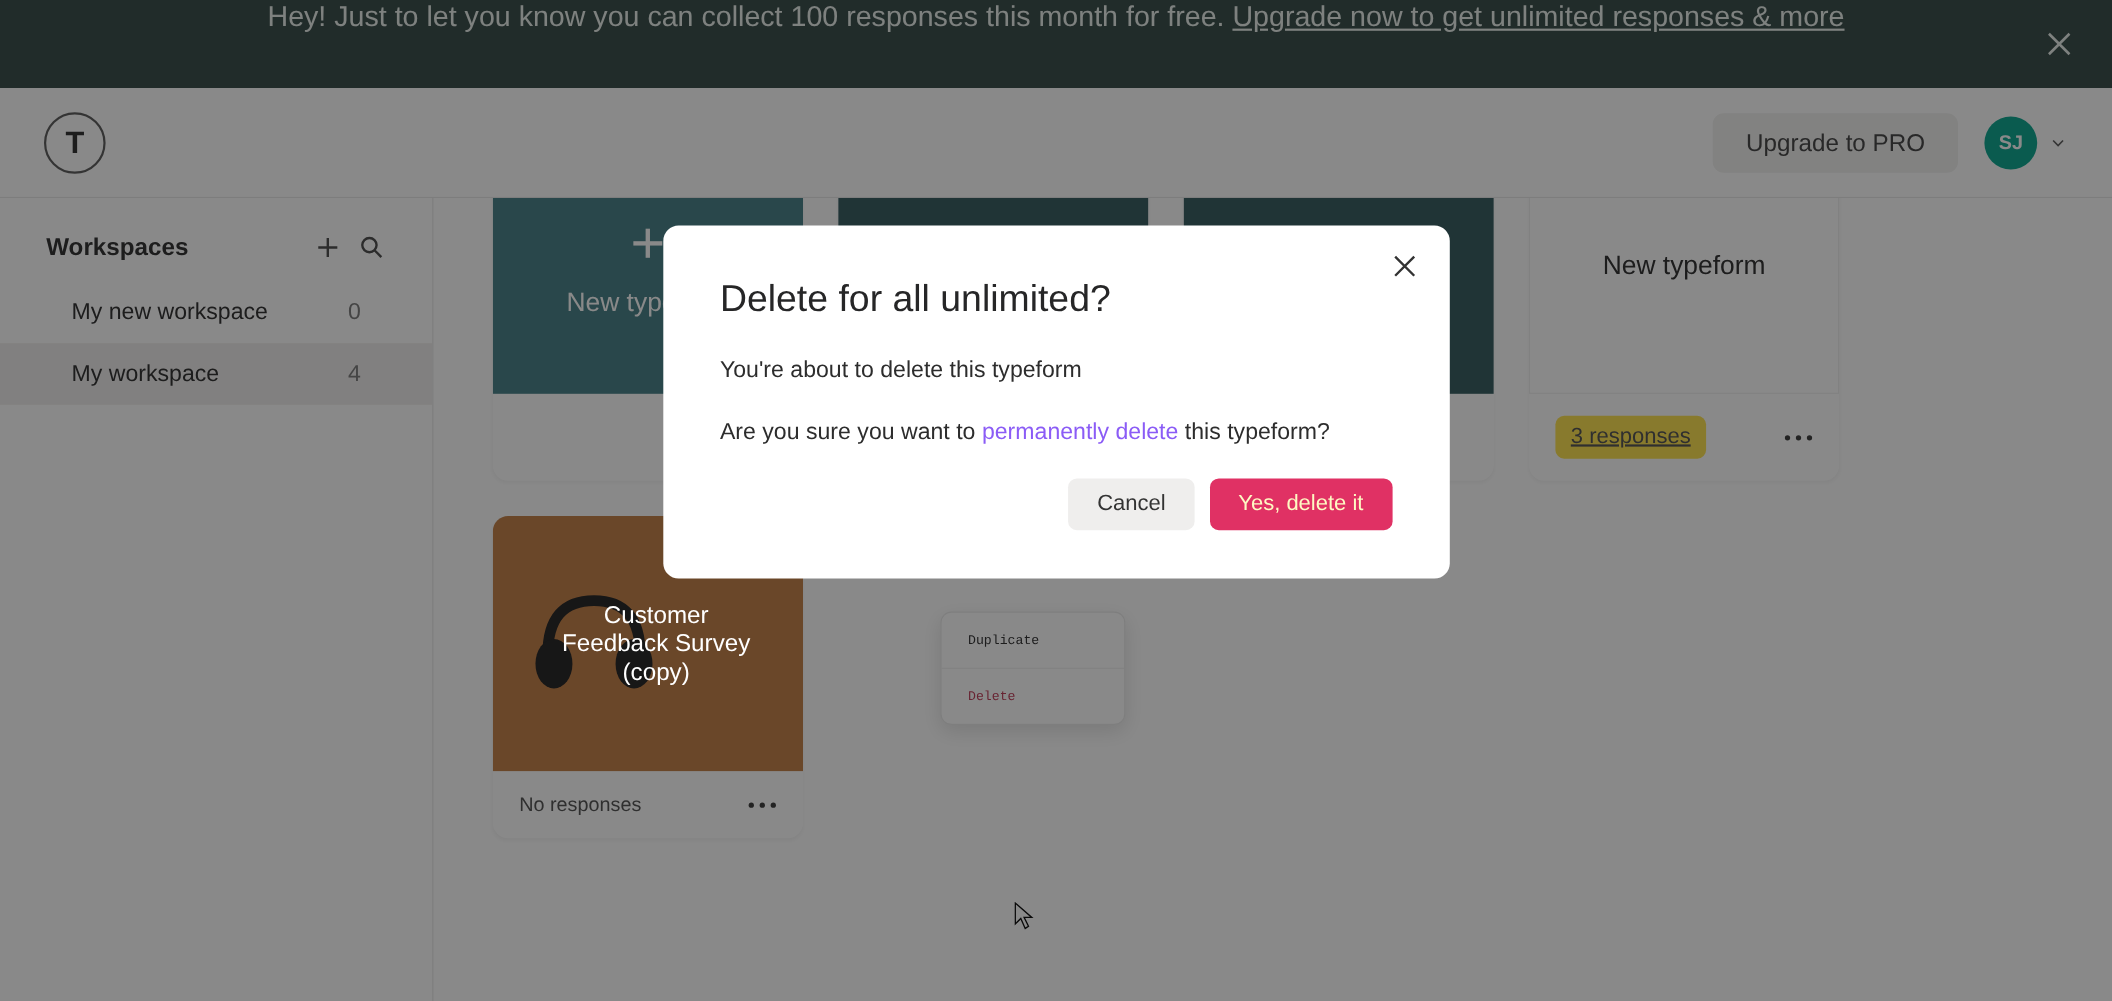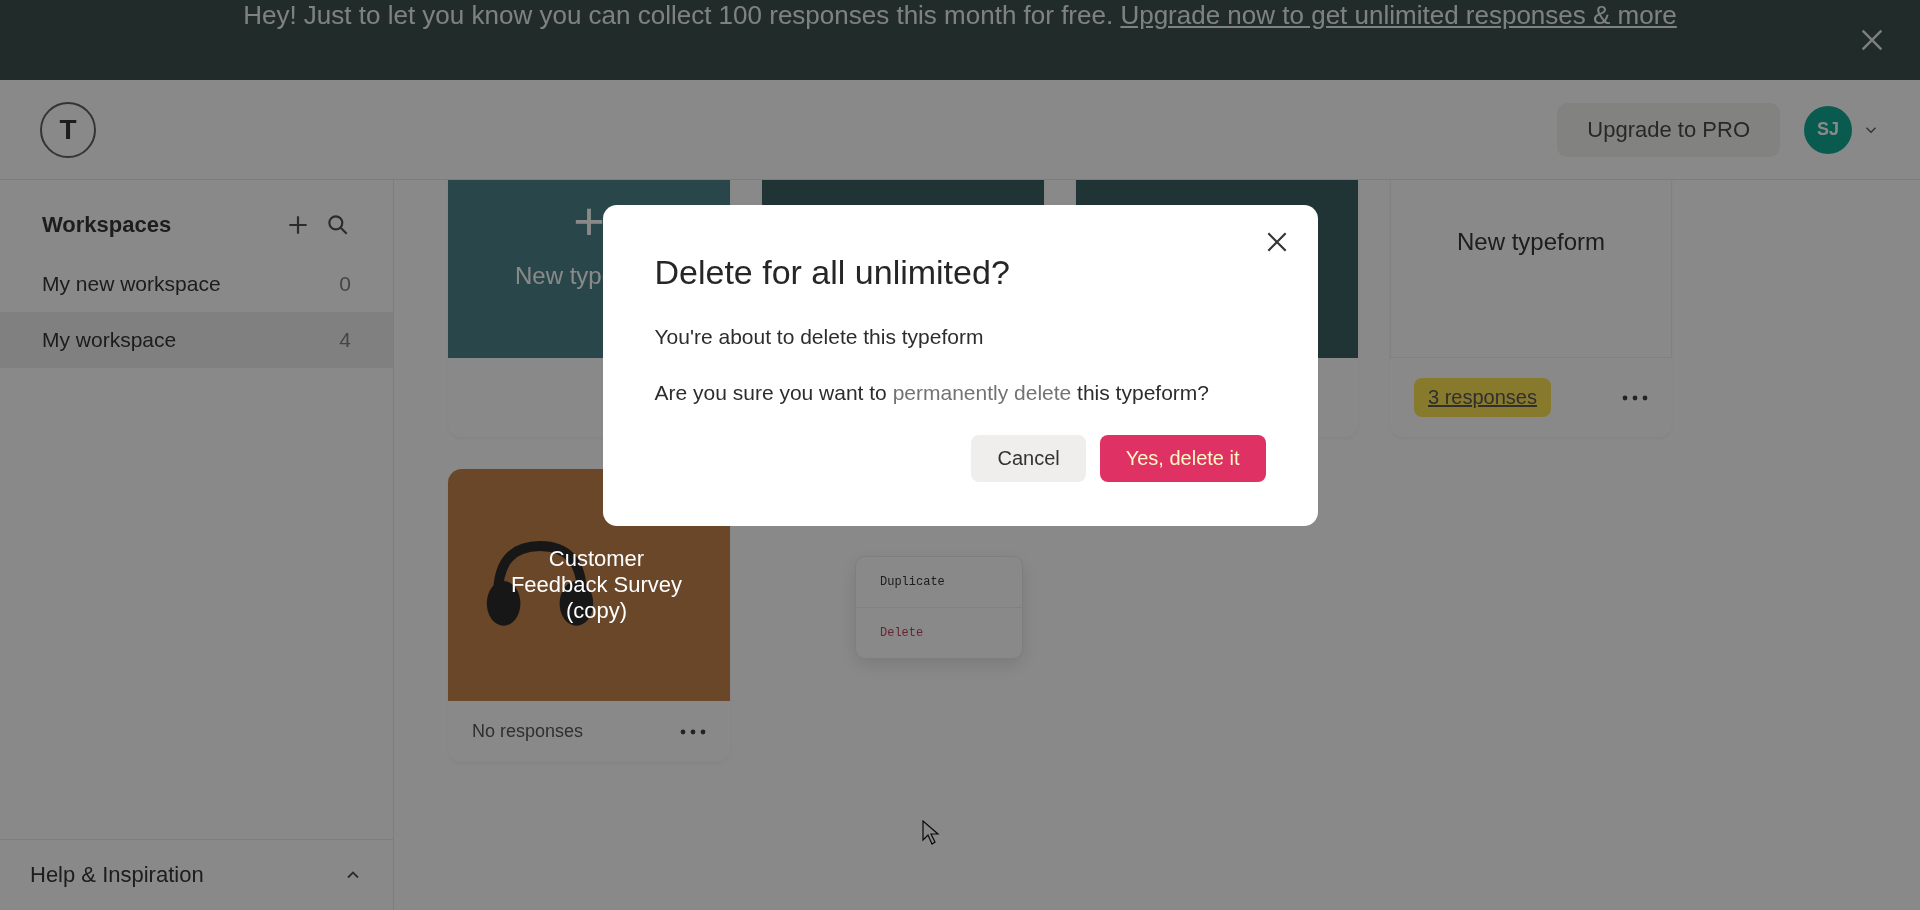--- a/index.html
+++ b/index.html
@@ -17,21 +17,21 @@
 .upgrade-btn { background: #f0f0ef; border-radius: 10px; padding: 14px 30px; font-size: 22px; font-weight: 500; color: #3c3c3c; margin-right: 24px; cursor: pointer; }
 .avatar { width: 48px; height: 48px; border-radius: 50%; background: #00a28a; color: #fff; display: flex; align-items: center; justify-content: center; font-size: 18px; font-weight: 600; }
 .avatar-caret { width: 18px; height: 18px; margin-left: 10px; cursor: pointer; }
 
 
 .content { display: flex; height: calc(910px - 80px - 100px); position: relative; }
 .sidebar { width: 394px; border-right: 1px solid #e6e6e6; display: flex; flex-direction: column; position: relative; }
 .ws-header { display: flex; align-items: center; padding: 32px 42px 18px 42px; }
 .ws-title { font-size: 22px; font-weight: 600; flex: 1; }
 .ws-add, .ws-search { width: 26px; height: 26px; margin-left: 14px; cursor: pointer; color: #444; }
-.ws-item { display: flex; align-items: center; padding: 16px 42px; font-size: 21px; cursor: pointer; }
+.ws-item { display: flex; align-items: center; padding: 16px 65px; font-size: 21px; cursor: pointer; }
 .ws-item.active { background: #efedec; }
 .ws-item .count { margin-left: auto; color: #777; }
 .help-footer { position: absolute; bottom: 0; left: 0; right: 0; border-top: 1px solid #e6e6e6; padding: 22px 30px; display: flex; align-items: center; font-size: 22px; font-weight: 500; cursor: pointer; }
 .help-footer .chev { margin-left: auto; width: 20px; height: 20px; }
 
 
 .main { flex: 1; padding: 0 54px; overflow: hidden; position: relative; }
 .grid { display: flex; flex-wrap: wrap; gap: 32px; }
 .card { width: 282px; border-radius: 14px; overflow: hidden; box-shadow: 0 2px 4px rgba(0,0,0,.05); background: #fff; }
 .card .thumb { height: 232px; position: relative; display: flex; flex-direction: column; align-items: center; justify-content: center; color: #fff; text-align: center; padding: 12px; }
@@ -56,21 +56,21 @@
 .context-menu { position: absolute; left: 855px; top: 556px; width: 168px; background: #fff; border: 1px solid #e9e9e9; border-radius: 10px; box-shadow: 0 6px 18px rgba(0,0,0,.12); overflow: hidden; }
 .context-menu .mi { padding: 18px 24px; font-size: 12px; cursor: pointer; font-family: Liberation Mono, monospace; }
 .context-menu .mi.sep { border-top: 1px solid #eee; }
 .context-menu .mi.del { color: #bc3451; }
 
 
 .overlay { position: absolute; inset: 0; background: rgba(20,20,20,.5); display: flex; align-items: flex-start; justify-content: center; }
 .modal { margin-top: 205px; width: 715px; background: #fff; border-radius: 14px; padding: 48px 52px 44px 52px; position: relative; }
 .modal h1 { font-size: 34px; font-weight: 400; margin-bottom: 30px; }
 .modal p { font-size: 21px; line-height: 1.45; margin-bottom: 26px; color: #2d2d2d; }
-.modal .perm { color: #737373; }
+.modal .perm { color: #8b5cf6; }
 .modal .close { position: absolute; top: 24px; right: 28px; width: 26px; height: 26px; cursor: pointer; color: #333; }
 .modal .actions { display: flex; justify-content: flex-end; gap: 14px; margin-top: 12px; }
 .btn { border: none; border-radius: 8px; padding: 12px 26px; font-size: 20px; cursor: pointer; }
 .btn.cancel { background: #efeeed; color: #333; }
 .btn.danger { background: #e03164; color: #fef9c3; }
 
 
 .cursor { position: absolute; left: 922px; top: 820px; width: 18px; height: 26px; pointer-events: none; }
 
 svg { display: block; }
@@ -120,28 +120,20 @@
           </svg>
       </span>
     </div>
     <div class="ws-item">
       <span>My new workspace</span>
       <span class="count">0</span>
     </div>
     <div class="ws-item active">
       <span>My workspace</span>
       <span class="count">4</span>
-    </div>
-    <div class="help-footer">
-      <span>Help &amp; Inspiration</span>
-      <span class="chev">
-        <svg viewBox="0 0 24 24" stroke="#444" stroke-width="2.2" fill="none">
-            <path d="M6 15l6-6 6 6"></path>
-          </svg>
-      </span>
     </div>
   </div>
 
   <div class="main">
 
     <div class="grid row1">
       <div class="card">
         <div class="thumb new">
           <div class="plus">+</div>
           <div class="title">New typeform</div>

